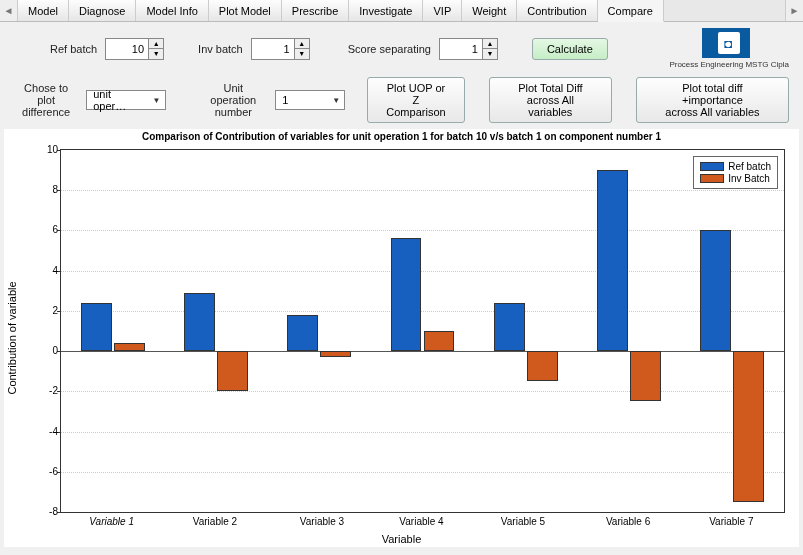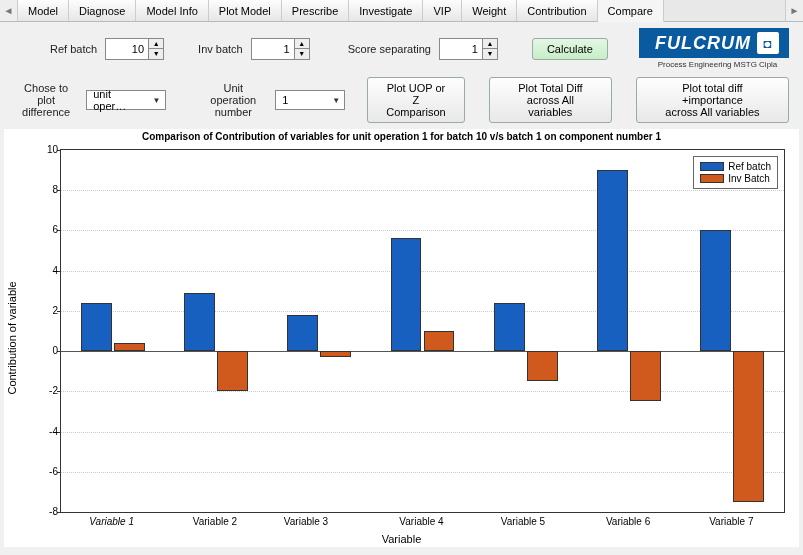--- a/index.html
+++ b/index.html
@@ -87,21 +87,20 @@
     <input value="1" style="">
     <div class="spin-btns">
         <div>▲</div>
         <div>▼</div>
       </div>
   </div>
   <div style="width:18px"></div>
   <div class="btn green">Calculate</div>
   <div class="logo-box">
     <div class="logo">
-        <span>FULCRUM</span>
         <span class="logo-tri">◘</span>
       </div>
     <div class="logo-sub">Process Engineering MSTG Cipla</div>
   </div>
 </div>
 
 <div class="row row2">
   <label style="white-space:pre-line;text-align:center">Chose to plot
 difference</label>
   <div class="select">
@@ -177,18 +176,18 @@
     <div class="tick-y" style="top: 301.556px;">-4</div>
     <div class="tick-y" style="top: 261.333px;">-2</div>
     <div class="tick-y" style="top: 221.111px;">0</div>
     <div class="tick-y" style="top: 180.889px;">2</div>
     <div class="tick-y" style="top: 140.667px;">4</div>
     <div class="tick-y" style="top: 100.444px;">6</div>
     <div class="tick-y" style="top: 60.2222px;">8</div>
     <div class="tick-y" style="top: 20px;">10</div>
     <div class="tick-x" style="left: 107.643px; font-style: italic;">Variable 1</div>
     <div class="tick-x" style="left: 210.929px;">Variable 2</div>
-    <div class="tick-x" style="left: 302px;">Variable 3</div>
+    <div class="tick-x" style="left: 318px;">Variable 3</div>
     <div class="tick-x" style="left: 417.5px; margin-top: 25px;">Variable 4</div>
     <div class="tick-x" style="left: 519px;">Variable 5</div>
     <div class="tick-x" style="left: 624.071px;">Variable 6</div>
     <div class="tick-x" style="left: 727.357px; margin-top: 24px;">Variable 7</div>
   </div>
 
 </body></html>

